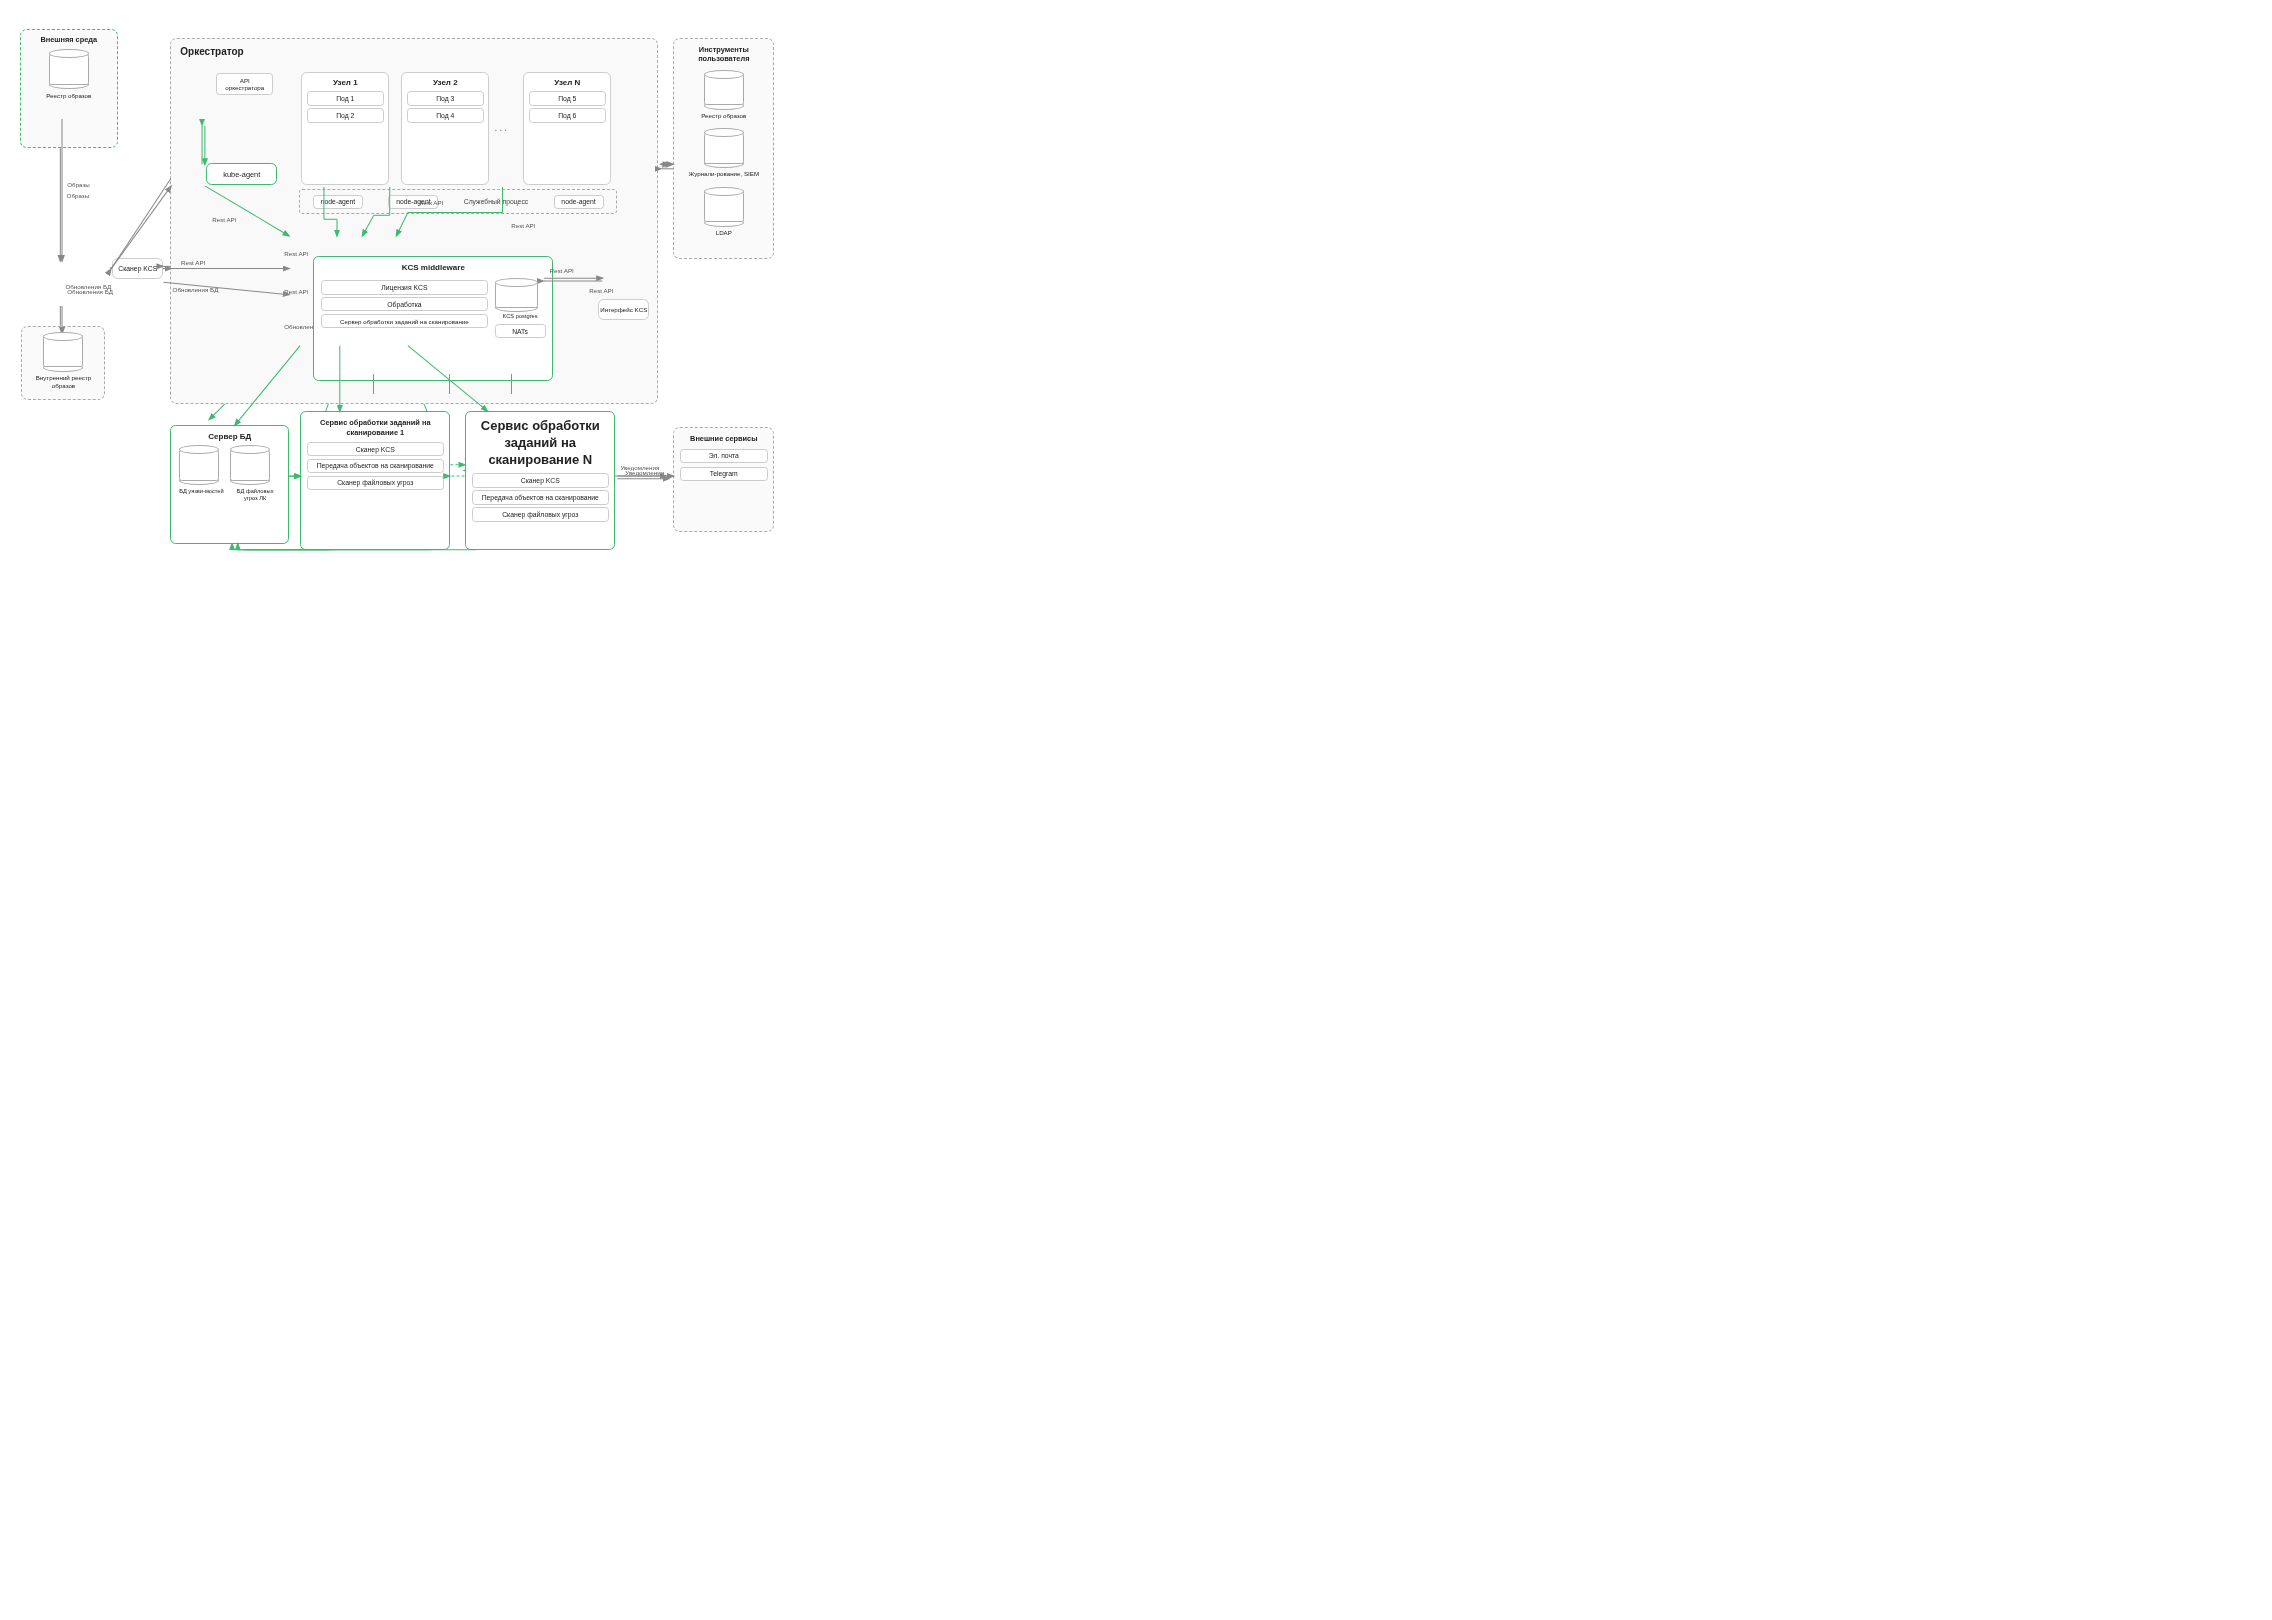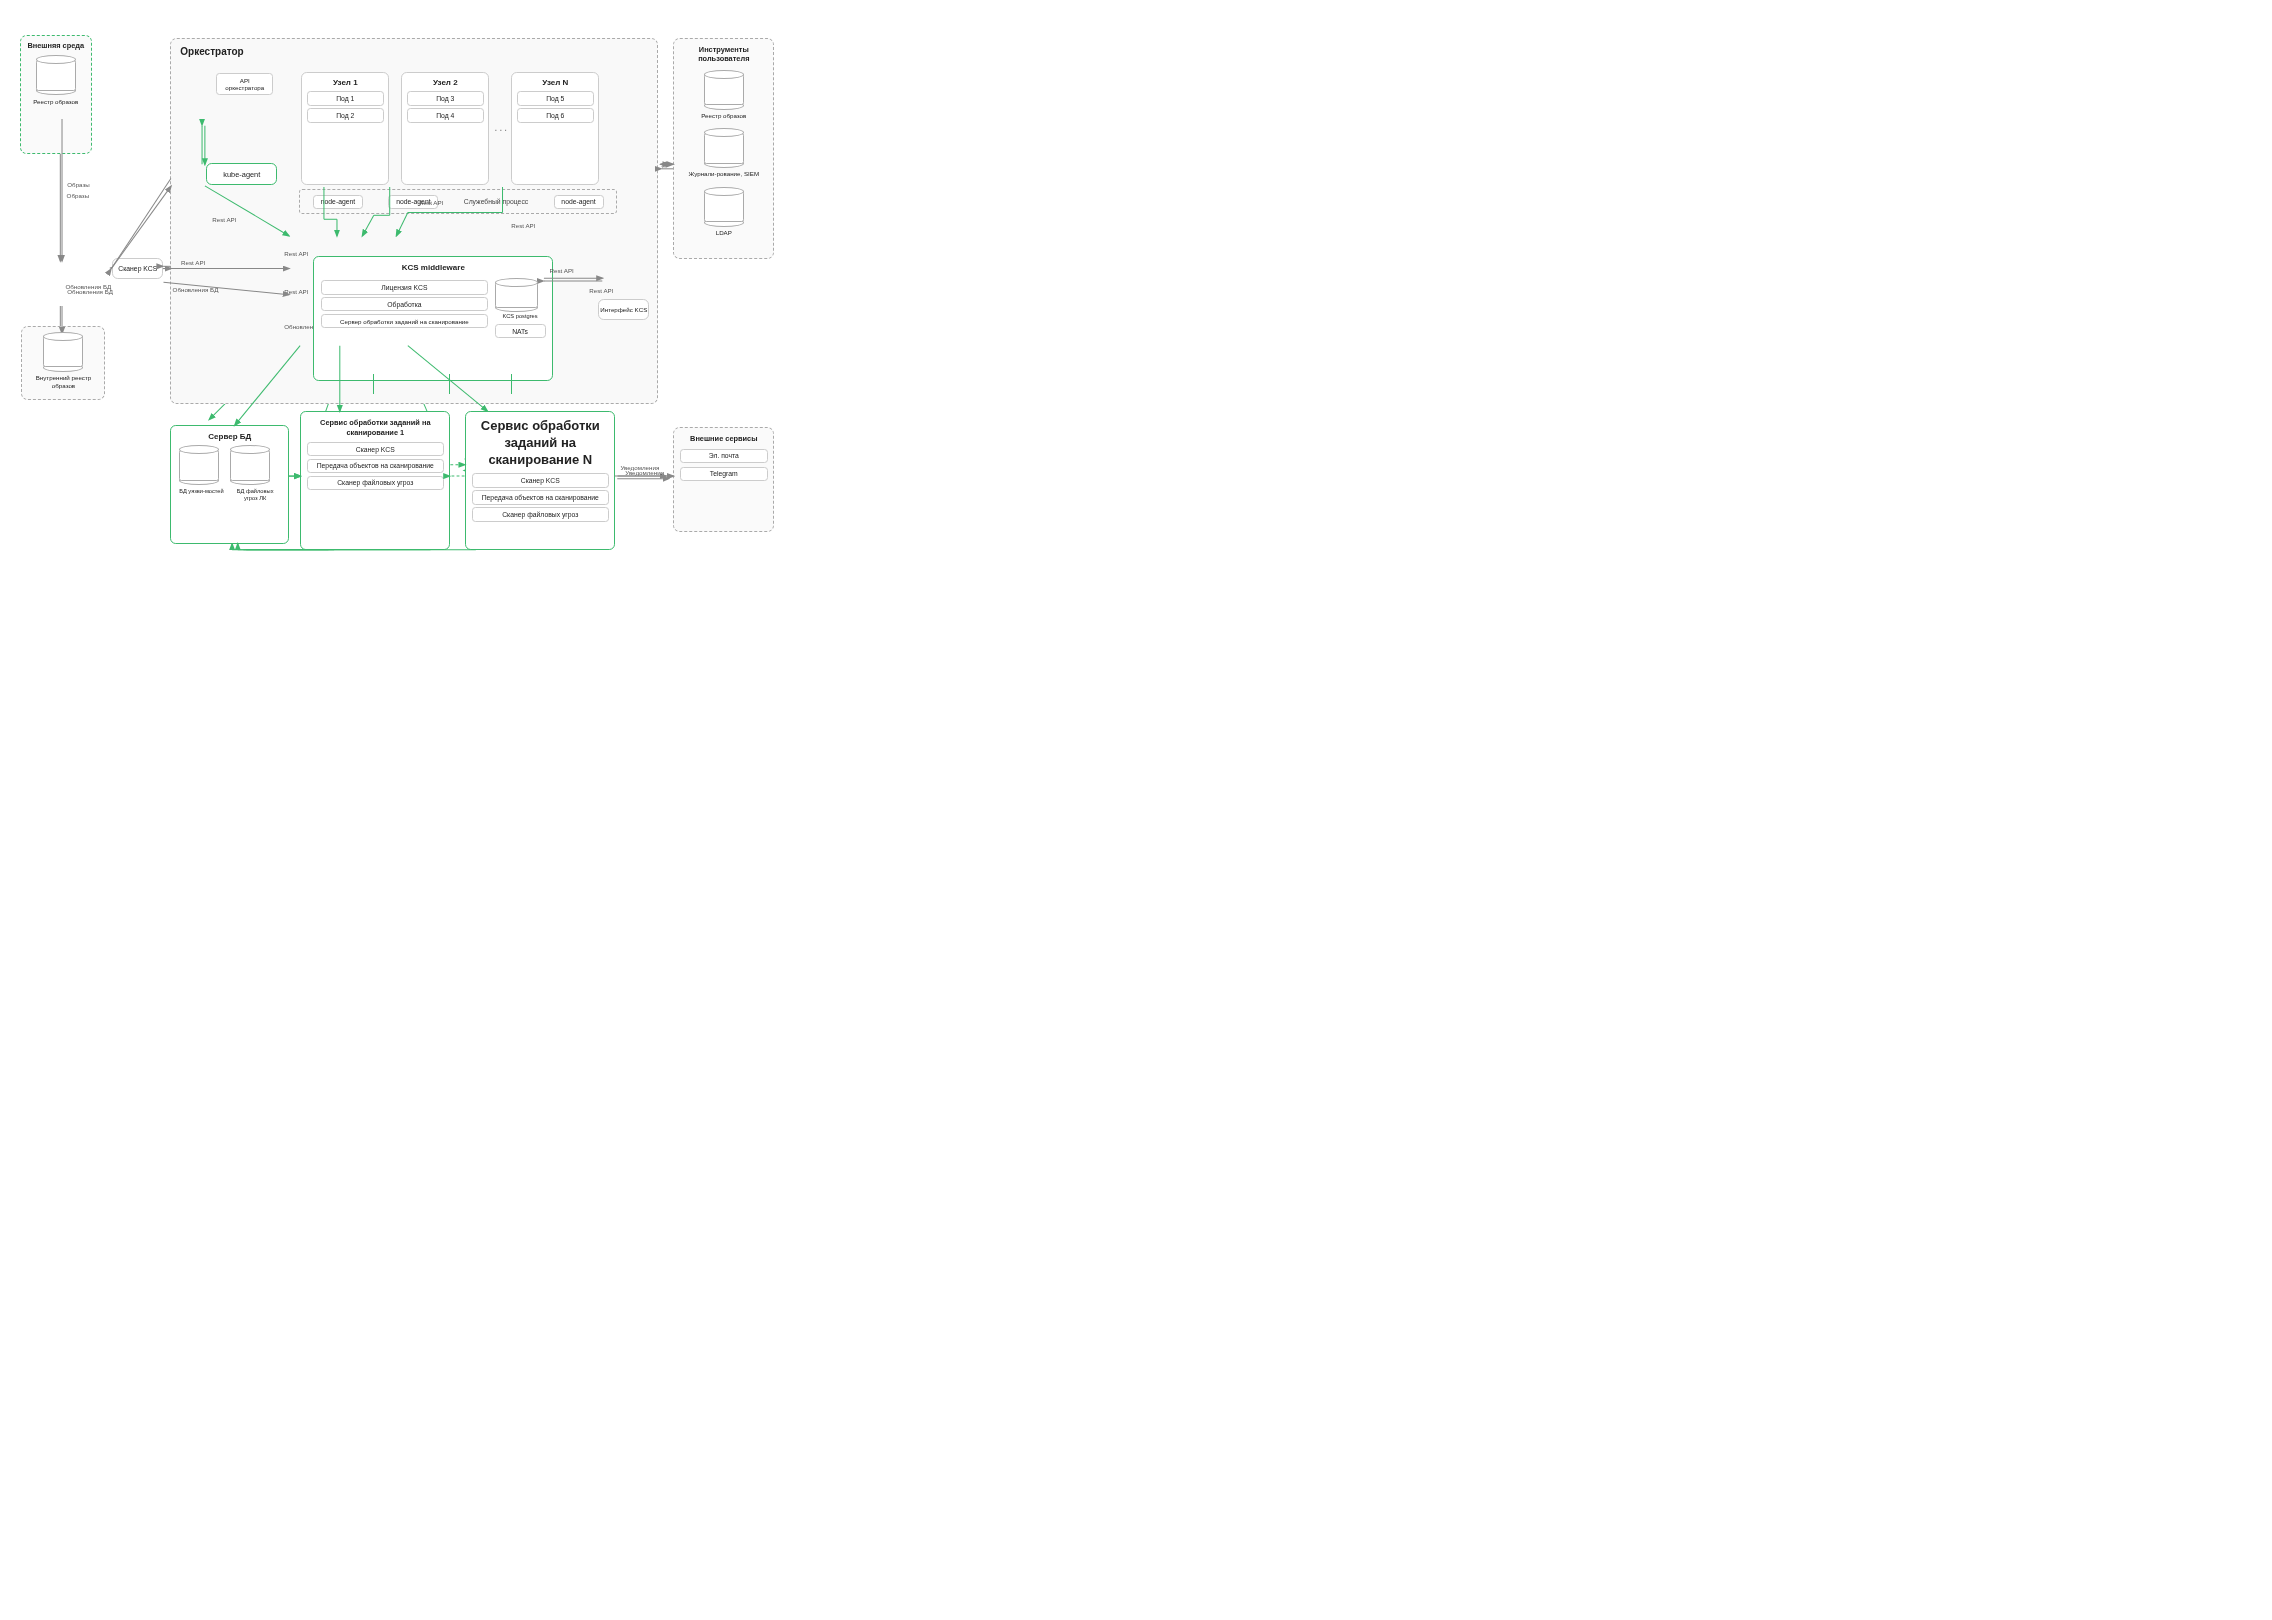--- a/index.html
+++ b/index.html
@@ -205,21 +205,21 @@
     <line x1="1070" y1="820" x2="1155" y2="820" stroke="#888" stroke-width="1.8" marker-end="url(#mGray)"></line>
 
     <line x1="1145" y1="270" x2="1160" y2="270" stroke="#888" stroke-width="1.8" marker-start="url(#mGrayL)" marker-end="url(#mGray)"></line>
 
     <line x1="560" y1="950" x2="390" y2="950" stroke="#3dba6e" stroke-width="1.8"></line>
     <line x1="390" y1="950" x2="390" y2="940" stroke="#3dba6e" stroke-width="1.8" marker-end="url(#mGreen)"></line>
 
     <line x1="740" y1="950" x2="410" y2="950" stroke="#3dba6e" stroke-width="1.8"></line>
   </svg>
 
-  <div class="dashed-box ext-env" style="left:8.5px; top:24px; width:72px; height:119px; border-color:#3dba6e;">
+  <div class="dashed-box ext-env" style="left:8.5px; top:18px; width:98px; height:119px; border-color:#3dba6e;">
     <div style="padding:4.5px; text-align:center;">
       <div class="box-title" style="font-size:7.4px; margin-bottom:5.7px;">Внешняя среда</div>
 
       <div class="cylinder">
         <div class="cylinder-top" style="border-color:#aaa;"></div>
         <div class="cylinder-body" style="border-color:#aaa; display:flex; align-items:center; justify-content:center;"></div>
         <div class="cylinder-bottom" style="border-color:#aaa;"></div>
       </div>
       <div class="cylinder-label">Реестр образов</div>
     </div>
@@ -268,21 +268,21 @@
     <div class="solid-box" style="left:230px; top:33px; width:88px; height:113px;">
       <div style="padding:4.5px;">
         <div class="box-title">Узел 2</div>
         <div class="inner-box"><span>Под 3</span></div>
         <div class="inner-box"><span>Под 4</span></div>
       </div>
     </div>
 
     <div style="position:absolute; left:323px; top:82px; font-size:11.3px; color:#888; letter-spacing:1.7px;">...</div>
 
-    <div class="solid-box" style="left:340px; top:33px; width:88px; height:113px;">
+    <div class="solid-box" style="left:352px; top:33px; width:88px; height:113px;">
       <div style="padding:4.5px;">
         <div class="box-title">Узел N</div>
         <div class="inner-box"><span>Под 5</span></div>
         <div class="inner-box"><span>Под 6</span></div>
       </div>
     </div>
 
     <div style="position:absolute; left:128px; top:150px; width:318px; height:25px;
                 border:0.9px dashed #aaa; border-radius:3.4px; display:flex; align-items:center; justify-content:space-around;">
       <div class="inner-box" style="margin:0; padding:2.3px 6.8px; font-size:6.8px;">

